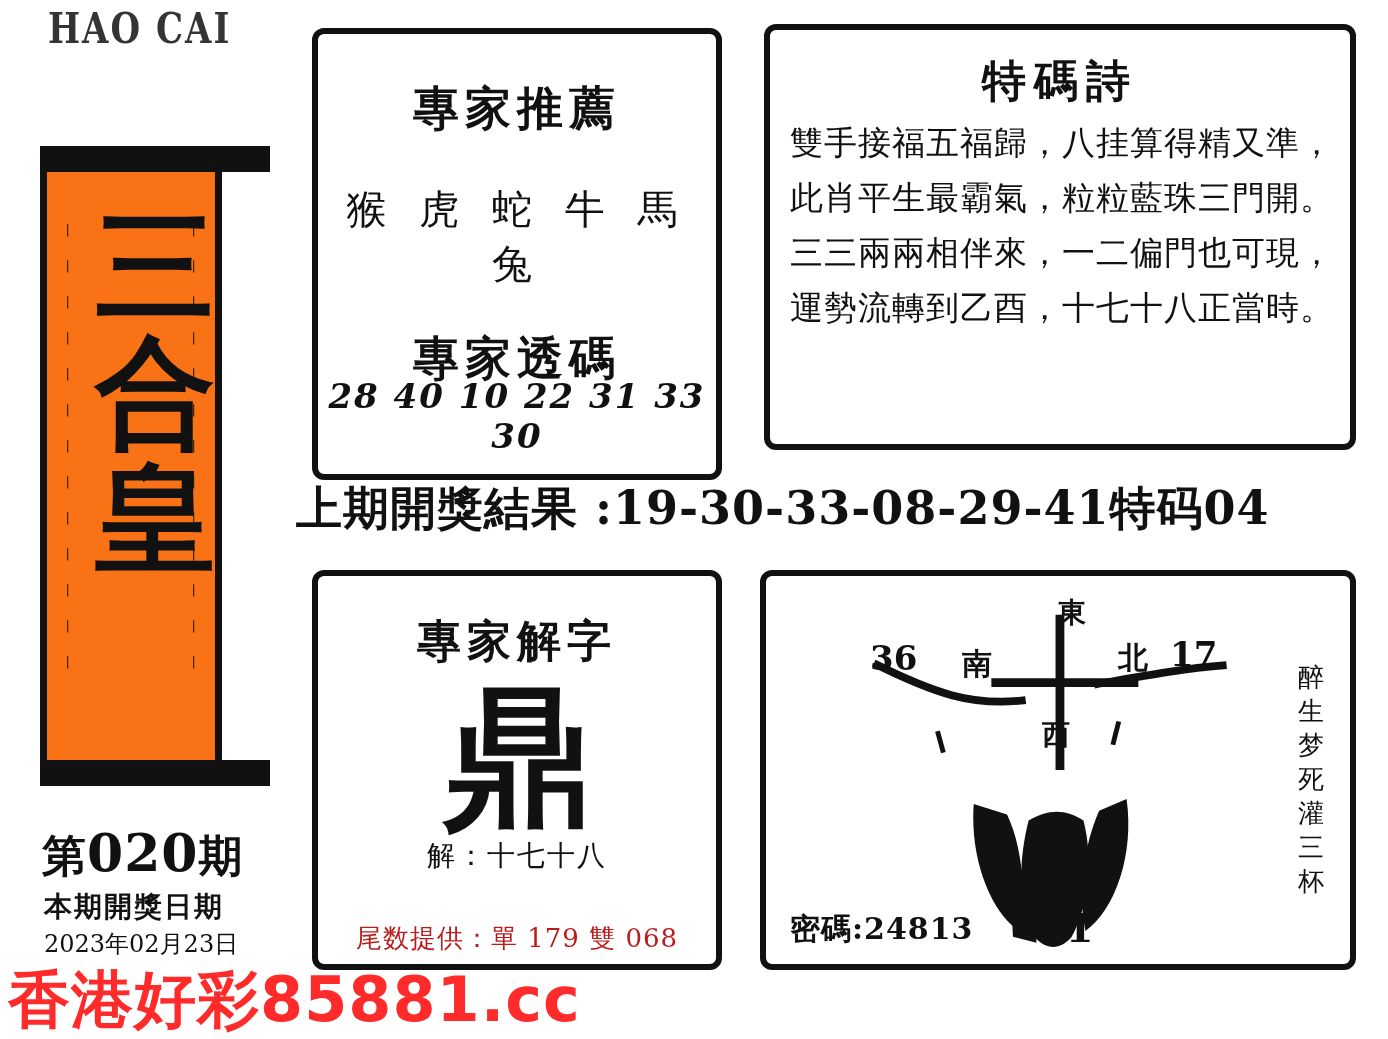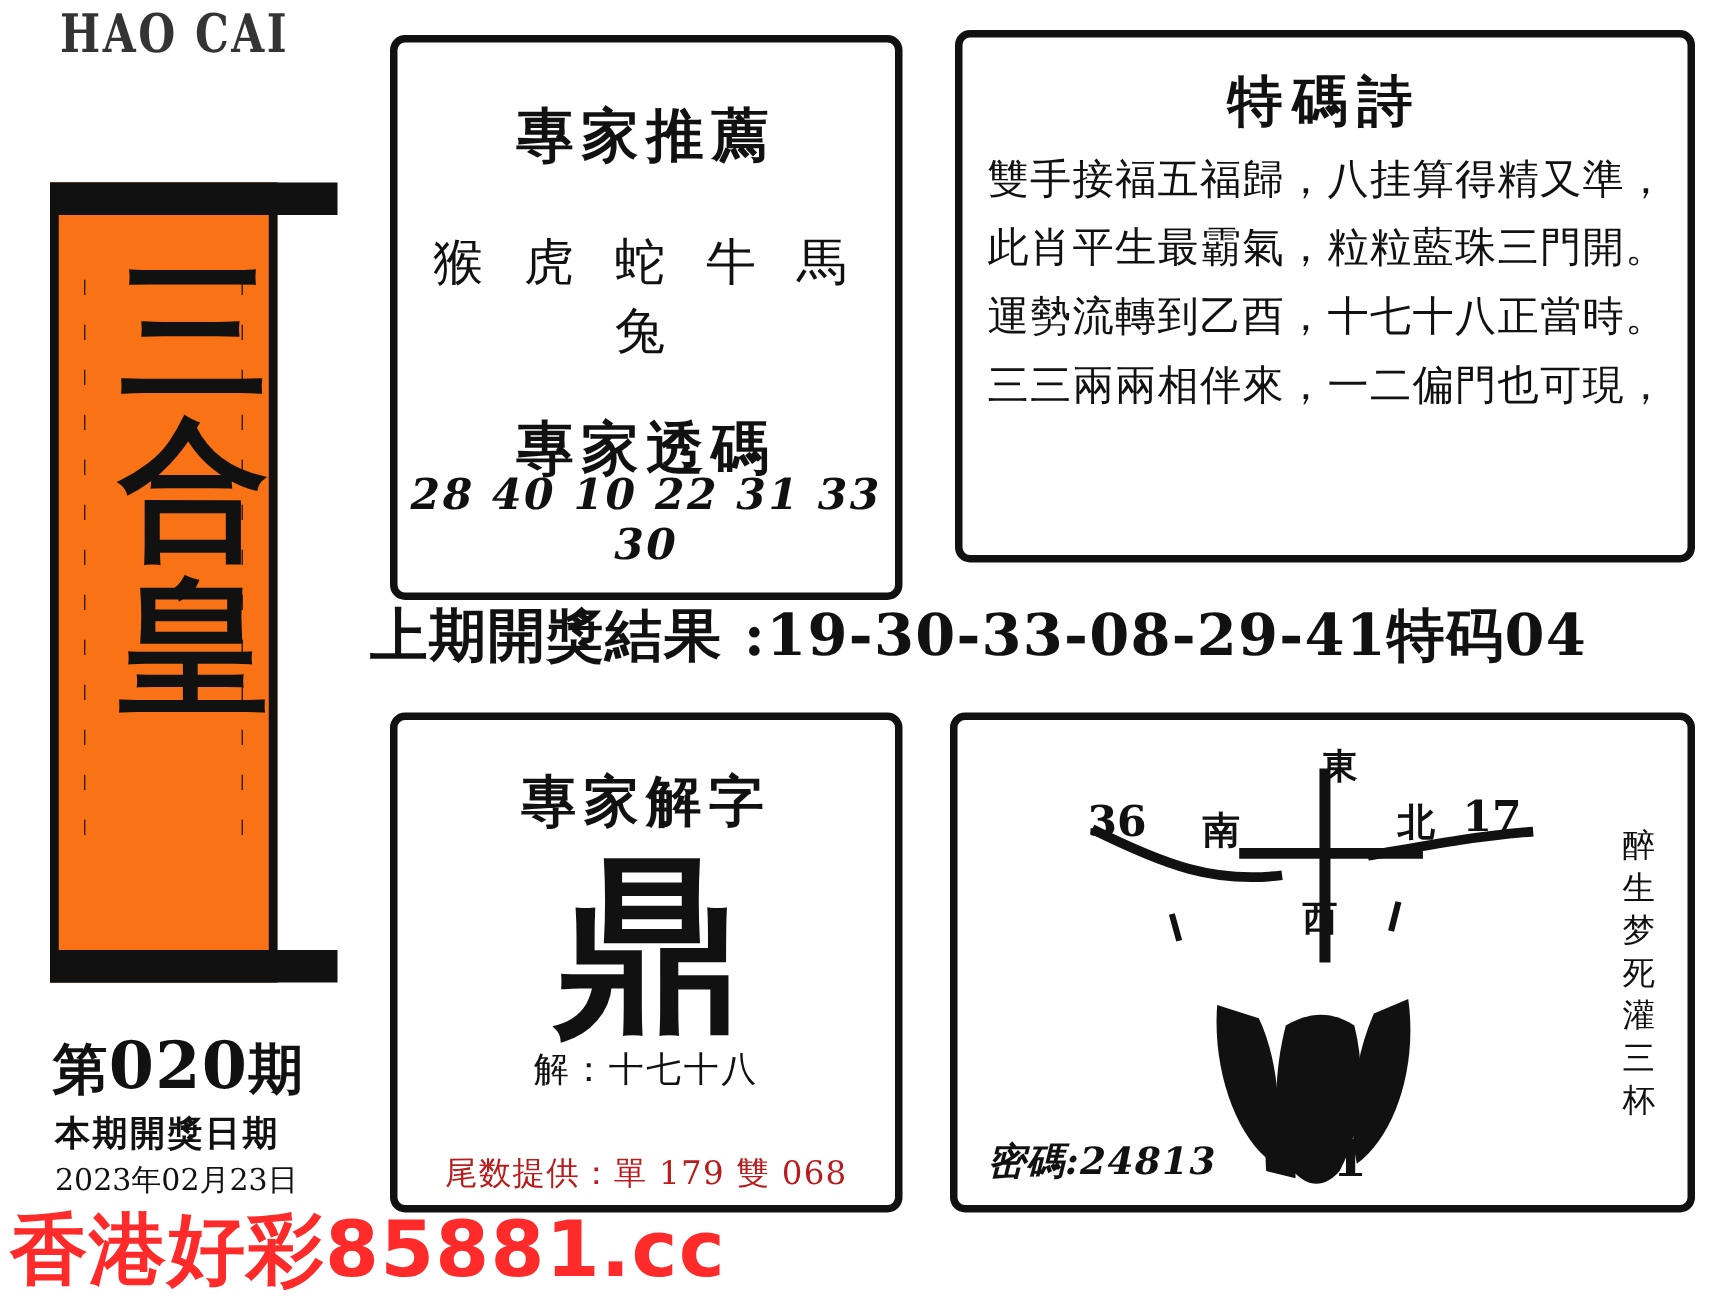--- a/index.html
+++ b/index.html
@@ -72,21 +72,21 @@
       font-size:150px;line-height:1;font-weight:bold;color:#111;}
   #char-explain{margin-top:6px;text-align:center;font-family:"DejaVu Serif","Liberation Serif",serif;
       font-size:28px;color:#111;letter-spacing:2px;}
   #char-tail{position:absolute;left:0;bottom:8px;width:100%;text-align:center;
       font-family:"DejaVu Serif","Liberation Serif",serif;font-size:26px;color:#b91c1c;letter-spacing:1px;}
 
   
   #panel-pic{left:760px;top:570px;width:596px;height:400px;}
   #pic-svg{position:absolute;left:0;top:0;width:100%;height:100%;}
   #pic-password{position:absolute;left:24px;bottom:14px;font-family:"DejaVu Serif","Liberation Serif",serif;
-      font-size:30px;font-weight:bold;color:#111;letter-spacing:1px;font-style:italic;}
+      font-size:30px;font-weight:bold;color:#111;letter-spacing:1px;}
   #pic-side-text{position:absolute;right:16px;top:84px;width:46px;
       font-family:"DejaVu Serif","Liberation Serif",serif;font-size:26px;line-height:34px;
       color:#111;text-align:center;}
 
   
   #watermark{position:absolute;left:8px;top:958px;width:900px;height:72px;
       font-family:"DejaVu Sans","Liberation Sans",sans-serif;font-weight:bold;font-size:62px;
       color:#ff2a2a;letter-spacing:1px;white-space:nowrap;
       text-shadow:2px 2px 0 rgba(255,255,255,.7);}
 </style>
@@ -115,22 +115,22 @@
   <div class="panel-heading" id="expert-title">專家推薦</div>
   <div id="expert-zodiacs">猴 虎 蛇 牛 馬 兔</div>
   <div class="panel-heading" id="expert-code-title">專家透碼</div>
   <div id="expert-numbers">28 40 10 22 31 33 30</div>
 </div>
 
 <div class="panel" id="panel-poem">
   <div class="panel-heading" id="poem-title">特碼詩</div>
   <div class="poem-line">雙手接福五福歸，八挂算得精又準，</div>
   <div class="poem-line">此肖平生最霸氣，粒粒藍珠三門開。</div>
+  <div class="poem-line">三三兩兩相伴來，一二偏門也可現，</div>
   <div class="poem-line">運勢流轉到乙酉，十七十八正當時。</div>
-  <div class="poem-line">三三兩兩相伴來，一二偏門也可現，</div>
 </div>
 
 <div id="last-result">上期開獎結果 :19-30-33-08-29-41特码04</div>
 
 <div class="panel" id="panel-char">
   <div class="panel-heading" id="char-title">專家解字</div>
   <div id="char-glyph">鼎</div>
   <div id="char-explain">解：十七十八</div>
   <div id="char-tail">尾数提供：單 179 雙 068</div>
 </div>

